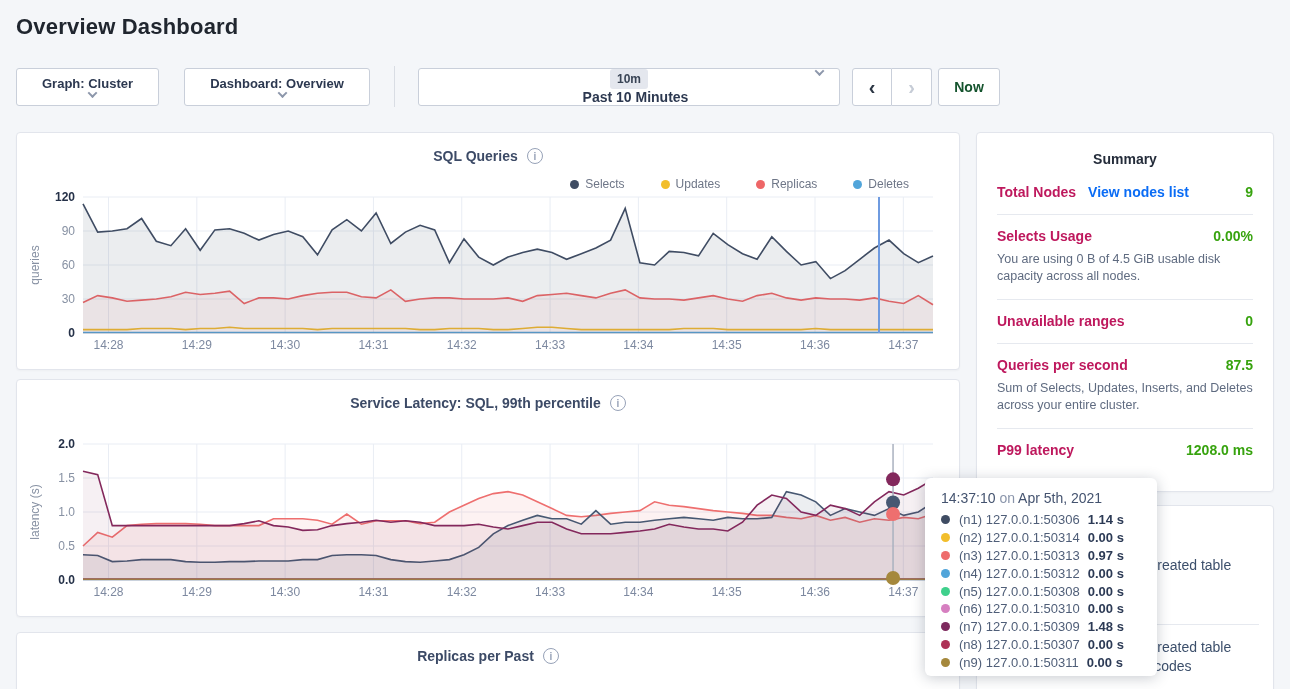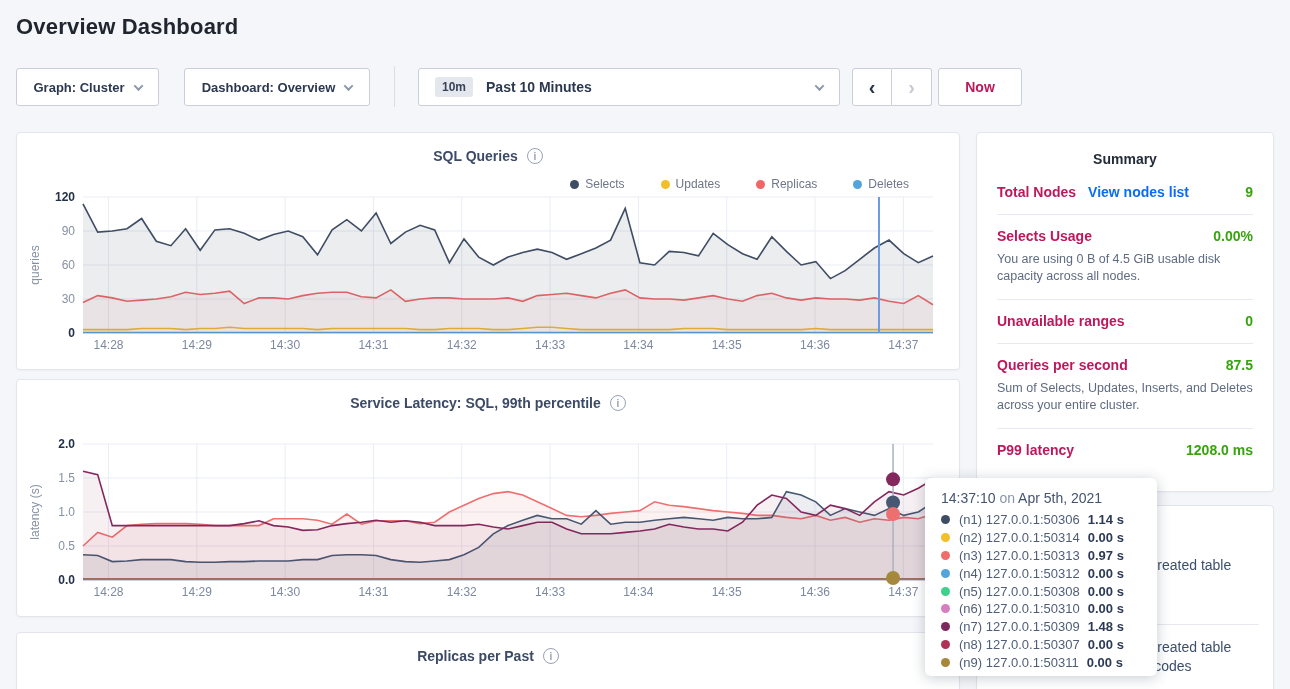--- a/index.html
+++ b/index.html
@@ -2,34 +2,34 @@
 <html><head>
 <meta charset="utf-8">
 <style>
   * { margin:0; padding:0; box-sizing:border-box; }
   html,body { width:1290px; height:689px; }
   body { font-family:"Liberation Sans", sans-serif; background:#f4f6f9; position:relative; overflow:hidden; color:#2c3850; }
 
   .page-title { position:absolute; left:16px; top:14px; font-size:22px; font-weight:600; color:#20262f; letter-spacing:.2px; }
 
   
-  .ctl { position:absolute; top:68px; height:38px; background:#fff; border:1px solid #c9cfda; border-radius:3px; display:flex; align-items:center; font-size:13px; font-weight:700; color:#2c3850; cursor:pointer; }
+  .ctl { position:absolute; top:68px; height:38px; background:#fff; border:1px solid #c9cfda; border-radius:3px; display:flex; align-items:center; font-size:13px; font-weight:700; color:#2c3850; cursor:pointer;flex-direction:column; }
   .dd-graph { left:16px; width:143px; justify-content:center; }
   .dd-dash  { left:184px; width:186px; justify-content:center; }
   .chev { display:inline-block; width:7px; height:7px; border-right:2px solid #8d97ab; border-bottom:2px solid #8d97ab; transform:rotate(45deg) translate(-1px,-1px); margin-left:10px; }
   .vdivider { position:absolute; left:394px; top:66px; height:41px; width:1px; background:#d9dde4; }
   .time-sel { left:418px; width:422px; padding:0 16px; justify-content:flex-start; }
   .time-badge { background:#e4e7ee; color:#394455; border-radius:3px; padding:3px 7px; font-size:12px; font-weight:700; }
   .time-label { margin-left:13px; font-size:14px; }
   .time-sel .chev { position:absolute; right:16px; }
   .nav-group { position:absolute; left:852px; top:68px; display:flex; }
   .nav-btn { width:40px; height:38px; background:#fff; border:1px solid #c9cfda; display:flex; align-items:center; justify-content:center; font-size:20px; font-weight:700; color:#2c3644; cursor:pointer; }
   .nav-btn.prev { border-radius:3px 0 0 3px; }
   .nav-btn.next { border-radius:0 3px 3px 0; border-left:none; color:#c6ccd6; }
-  .now-btn { left:938px; width:84px; justify-content:center; color:#be185d; font-size:14px; }
+  .now-btn { left:938px; width:62px; justify-content:center; color:#14532d; font-size:14px; }
 
   
   .card { position:absolute; background:#fff; border:1px solid #e2e5ec; border-radius:4px; box-shadow:0 1px 2px rgba(0,0,0,.03); }
   .card-sql      { left:16px; top:132px; width:944px; height:238px; }
   .card-latency  { left:16px; top:379px; width:944px; height:238px; }
   .card-replicas { left:16px; top:632px; width:944px; height:200px; }
   .card-summary  { left:976px; top:132px; width:298px; height:360px; }
   .card-events   { left:976px; top:505px; width:298px; height:260px; }
 
   .chart-title { display:flex; justify-content:center; align-items:center; padding-top:15px; font-weight:700; font-size:14px; color:#3c4a66; }

